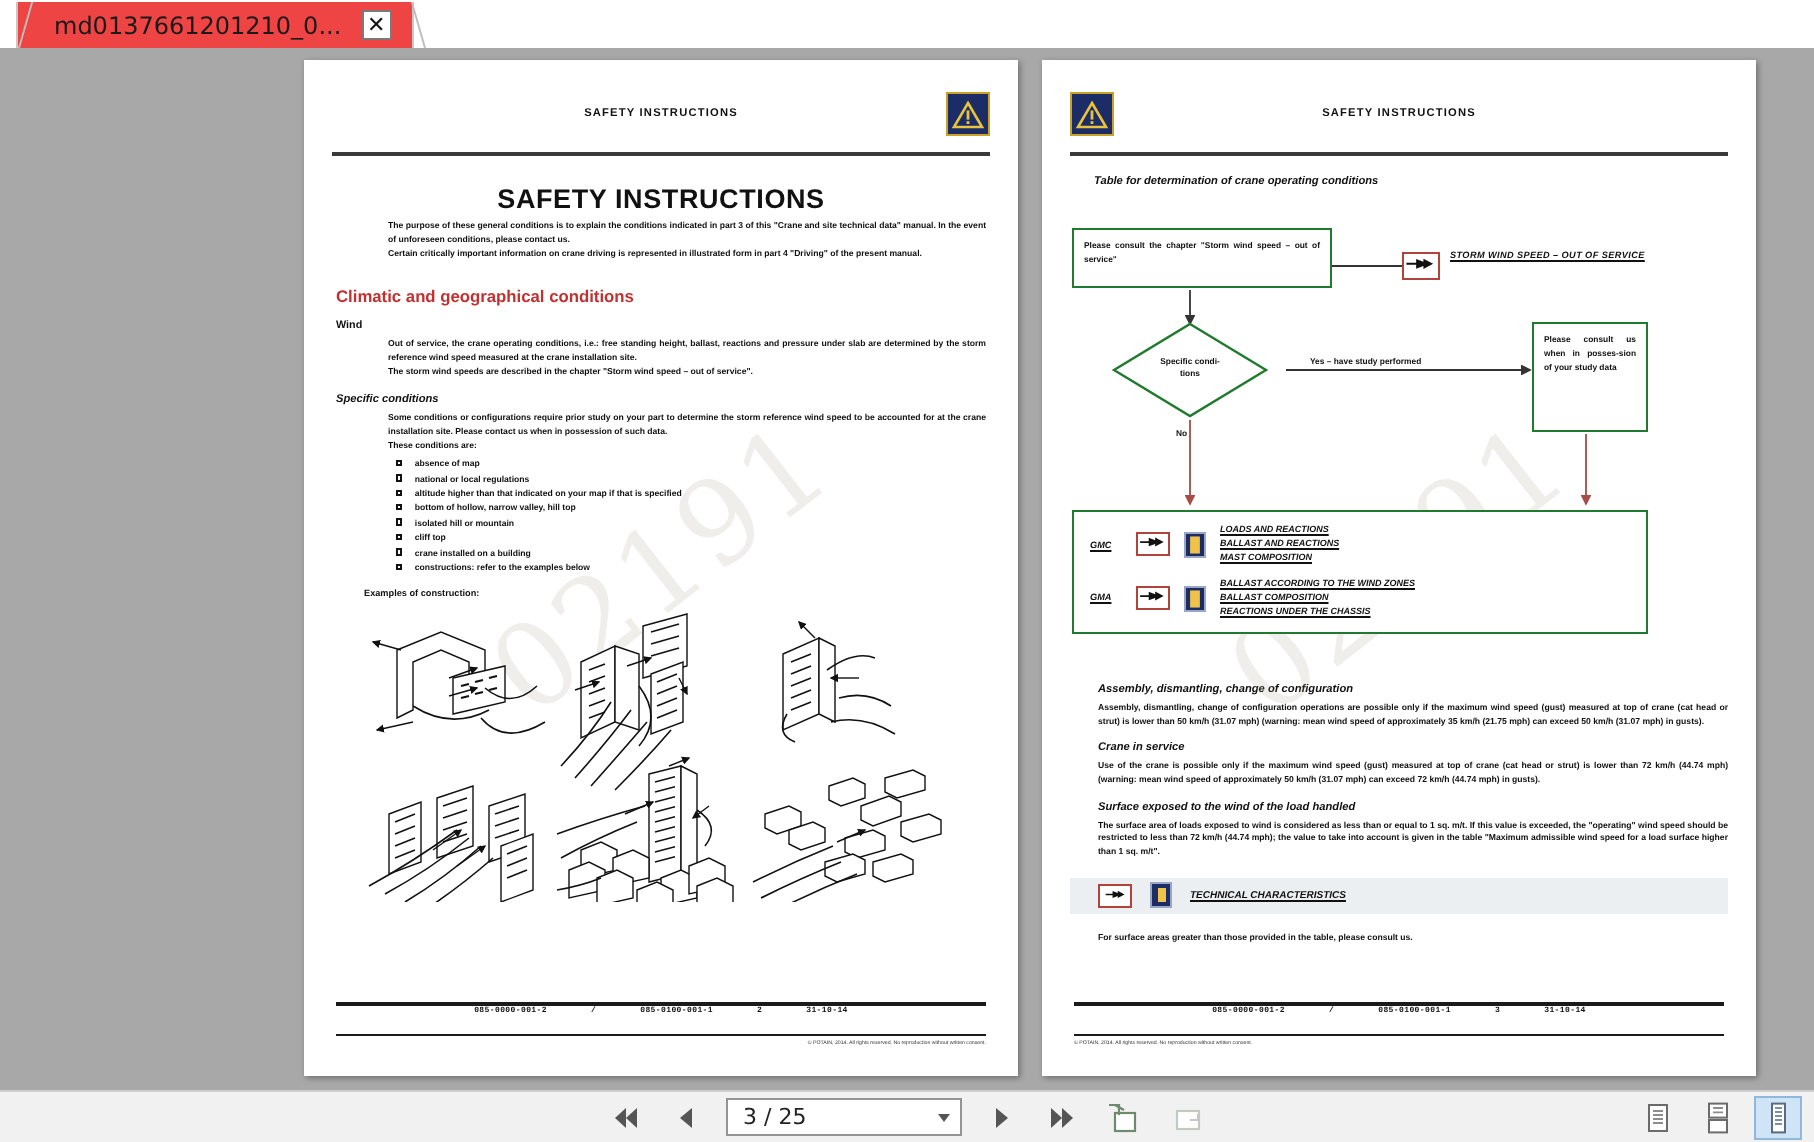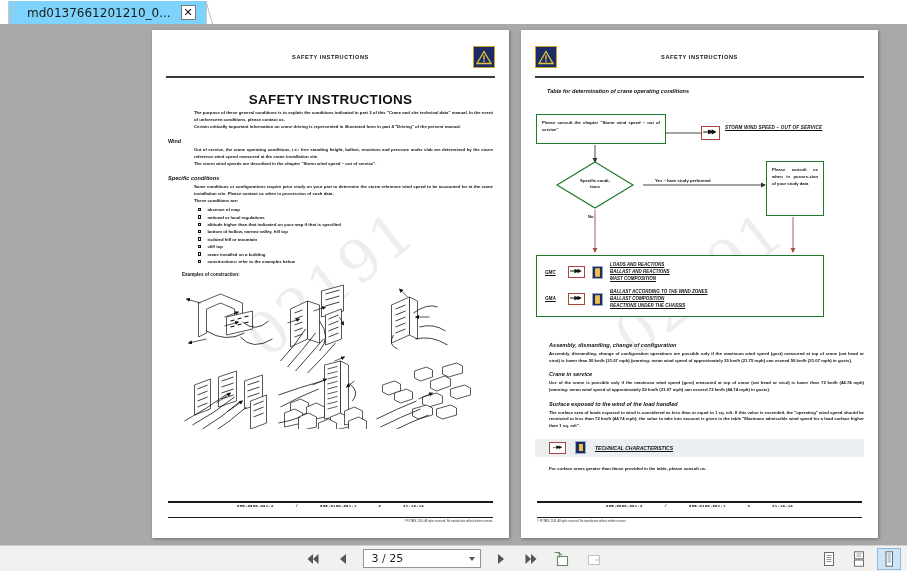--- a/index.html
+++ b/index.html
@@ -13,21 +13,21 @@
 
   
   #tabbar {
     position: absolute; left: 0; top: 0; width: 907px; height: 24px;
     background: #ffffff;
   }
   #tab {
     position: absolute; left: 8px; top: 1px; height: 23px;
     padding: 0 10px 0 18px;
     display: flex; align-items: center; gap: 10px;
-    background: #7dd3fc;
+    background: #ef4444;
     border-left: 1px solid #c8c8c8;
     border-right: 1px solid #c8c8c8;
     transform: skewX(0deg);
   }
   #tab:before {
     content: ""; position: absolute; left: 0; top: 0; width: 14px; height: 23px;
     border-left: 1px solid #bdbdbd;
     transform: skewX(-16deg); transform-origin: bottom left;
   }
   #tab:after {
@@ -235,20 +235,21 @@
       </div>
     </div>
     <div class="hrule"></div>
 
     <div class="body">
       <div class="h1">SAFETY INSTRUCTIONS</div>
 
       <div class="p">The purpose of these general conditions is to explain the conditions indicated in part 3 of this "Crane and site technical data" manual. In the event of unforeseen conditions, please contact us.</div>
       <div class="p tight">Certain critically important information on crane driving is represented in illustrated form in part 4 "Driving" of the present manual.</div>
 
+      <div class="h2-red">Climatic and geographical conditions</div>
       <div class="h3">Wind</div>
       <div class="p">Out of service, the crane operating conditions, i.e.: free standing height, ballast, reactions and pressure under slab are determined by the storm reference wind speed measured at the crane installation site.</div>
       <div class="p tight">The storm wind speeds are described in the chapter "Storm wind speed – out of service".</div>
 
       <div class="h3i">Specific conditions</div>
       <div class="p">Some conditions or configurations require prior study on your part to determine the storm reference wind speed to be accounted for at the crane installation site. Please contact us when in possession of such data.</div>
       <div class="p tight">These conditions are:</div>
 
       <div id="cond-list">
           <div class="li">

